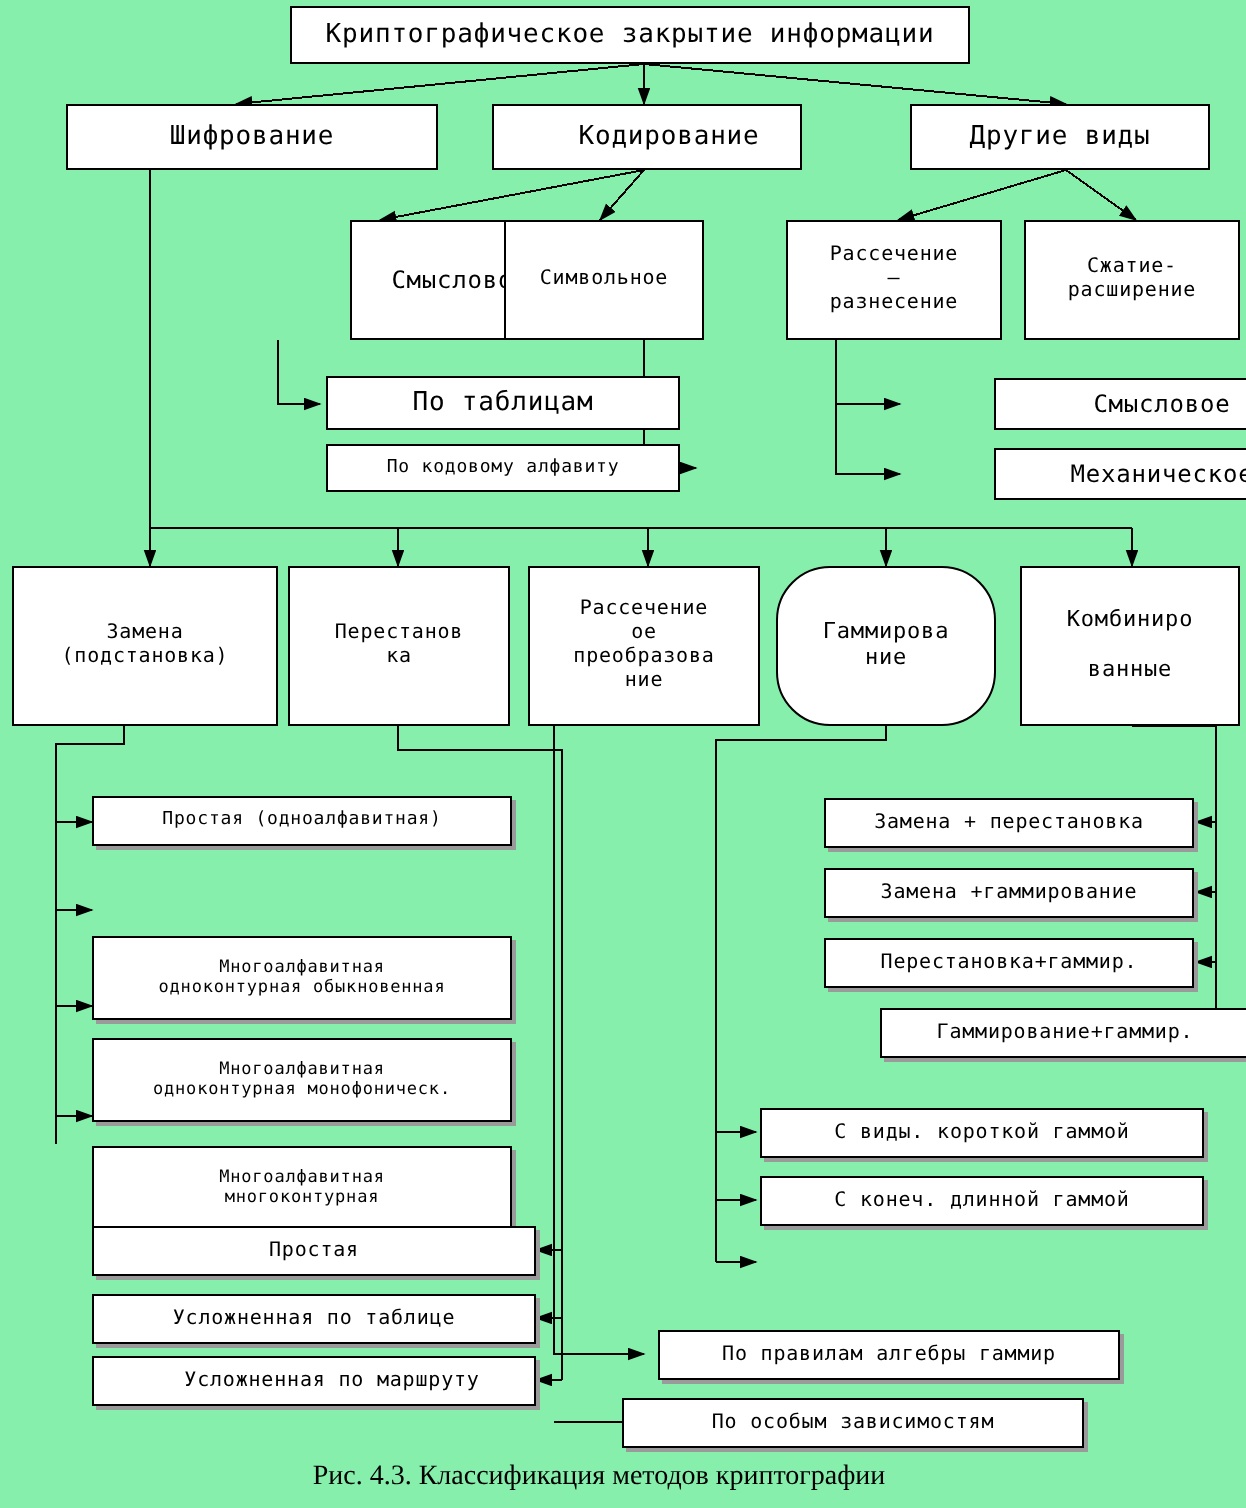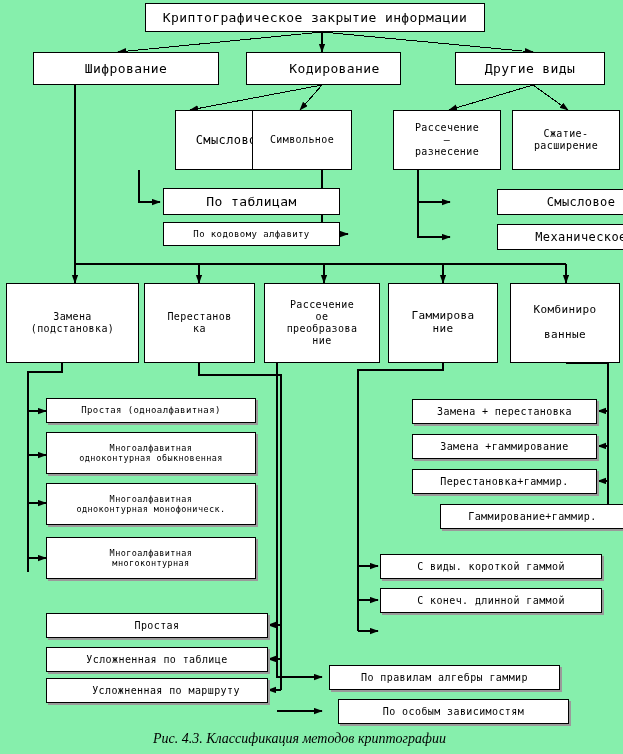--- a/index.html
+++ b/index.html
@@ -21,31 +21,30 @@
     padding:1px 2px;
     white-space:pre-line;
     z-index:3;
   }
   .node.sh{box-shadow:2px 2px 0 0 #9a9a9a;}
   .s13{font-size:13px;}
   .s12{font-size:12px;margin-left:45px;}
   .s11{font-size:11px;}
   .s10{font-size:10px;}
   .s9{font-size:9px;}
-  .s85{font-size:8.5px;}
+  .s85{font-size:8.5px;margin-top:36px;}
   .caption{
     position:absolute;
     left:0;
     width:599px;
     text-align:center;
     font-family:"Liberation Serif","DejaVu Serif",serif;
     font-size:14px;
     color:#000;
     z-index:4;
-    font-style:italic;
   }
 </style>
 </head>
 <body>
 
 <div id="stage">
 
   <svg id="wires" viewBox="0 0 623 754" xmlns="http://www.w3.org/2000/svg">
     <defs>
       <marker id="ah" markerWidth="9" markerHeight="9" refX="8.2" refY="3.2" orient="auto" markerUnits="userSpaceOnUse">
@@ -130,40 +129,40 @@
   <div class="node s12" style="left:452px;top:224px;width:168px;height:26px;">Механическое</div>
 
   <div class="node s10" style="left:6px;top:283px;width:133px;height:80px;">Замена
 (подстановка)</div>
   <div class="node s10" style="left:144px;top:283px;width:111px;height:80px;">Перестанов
 ка</div>
   <div class="node s10" style="left:264px;top:283px;width:116px;height:80px;">Рассечение
 ое
 преобразова
 ние</div>
-  <div class="node s11" style="left:388px;top:283px;width:110px;height:80px;">Гаммирова
+  <div class="node s11" style="left:388px;top:283px;width:110px;height:80px;border-radius:27px;">Гаммирова
 ние</div>
   <div class="node s11" style="left:510px;top:283px;width:110px;height:80px;">Комбиниро
 
 ванные</div>
 
   <div class="node sh s9" style="left:46px;top:398px;width:210px;height:25px;">Простая (одноалфавитная)</div>
   <div class="node sh s85" style="left:46px;top:432px;width:210px;height:42px;">Многоалфавитная
 одноконтурная обыкновенная</div>
   <div class="node sh s85" style="left:46px;top:483px;width:210px;height:42px;">Многоалфавитная
 одноконтурная монофоническ.</div>
   <div class="node sh s85" style="left:46px;top:537px;width:210px;height:42px;">Многоалфавитная
 многоконтурная</div>
 
   <div class="node sh s10" style="left:46px;top:647px;width:222px;height:25px;">Усложненная по таблице</div>
   <div class="node sh s10" style="left:46px;top:613px;width:222px;height:25px;">Простая</div>
   <div class="node sh s10" style="left:46px;top:678px;width:222px;height:25px;padding-left:20px;">Усложненная по маршруту</div>
 
   <div class="node sh s10" style="left:329px;top:665px;width:231px;height:25px;">По правилам алгебры гаммир</div>
-  <div class="node sh s10" style="left:338px;top:699px;width:231px;height:25px;">По особым зависимостям</div>
+  <div class="node sh s10" style="left:311px;top:699px;width:231px;height:25px;">По особым зависимостям</div>
 
   <div class="node sh s10" style="left:380px;top:554px;width:222px;height:25px;">С виды. короткой гаммой</div>
   <div class="node sh s10" style="left:380px;top:588px;width:222px;height:25px;">С конеч. длинной гаммой</div>
 
   <div class="node sh s10" style="left:412px;top:399px;width:185px;height:25px;">Замена + перестановка</div>
   <div class="node sh s10" style="left:412px;top:434px;width:185px;height:25px;">Замена +гаммирование</div>
   <div class="node sh s10" style="left:412px;top:469px;width:185px;height:25px;">Перестановка+гаммир.</div>
   <div class="node sh s10" style="left:412px;top:504px;width:185px;height:25px;margin-left:28px;">Гаммирование+гаммир.</div>
 
   <div class="caption" style="top:731px;">Рис. 4.3. Классификация методов криптографии</div>

